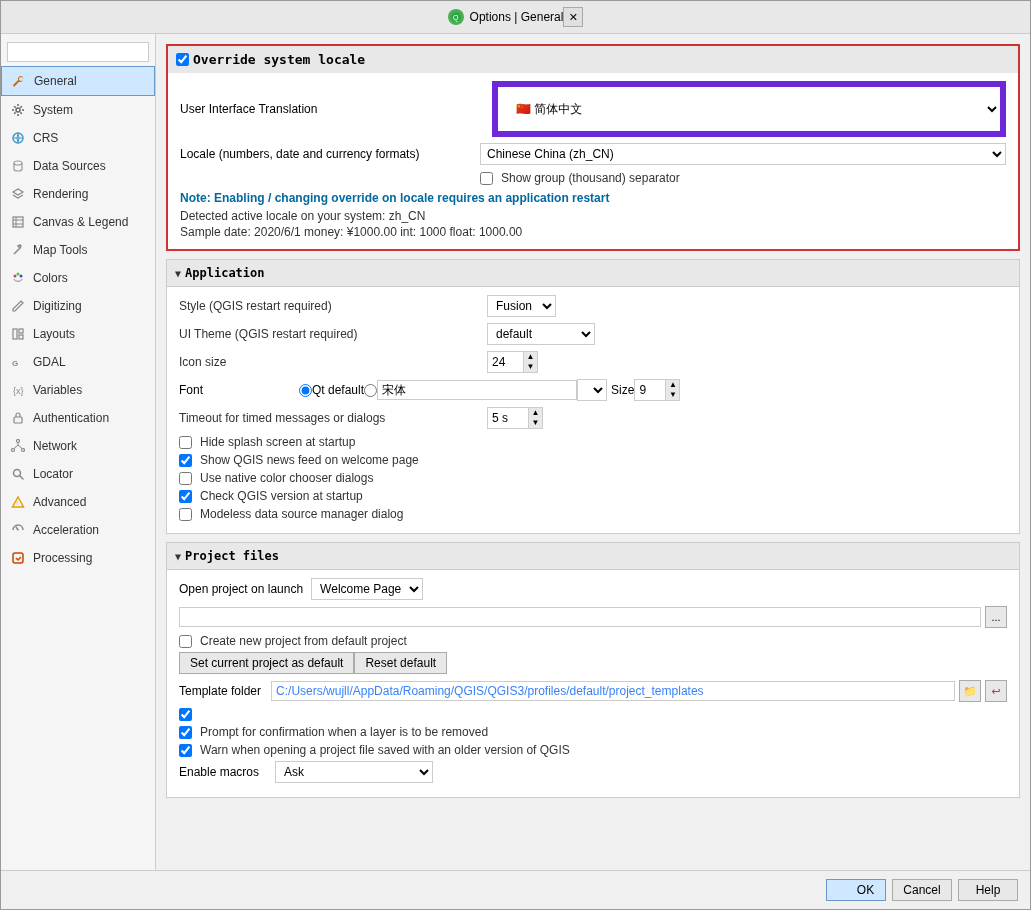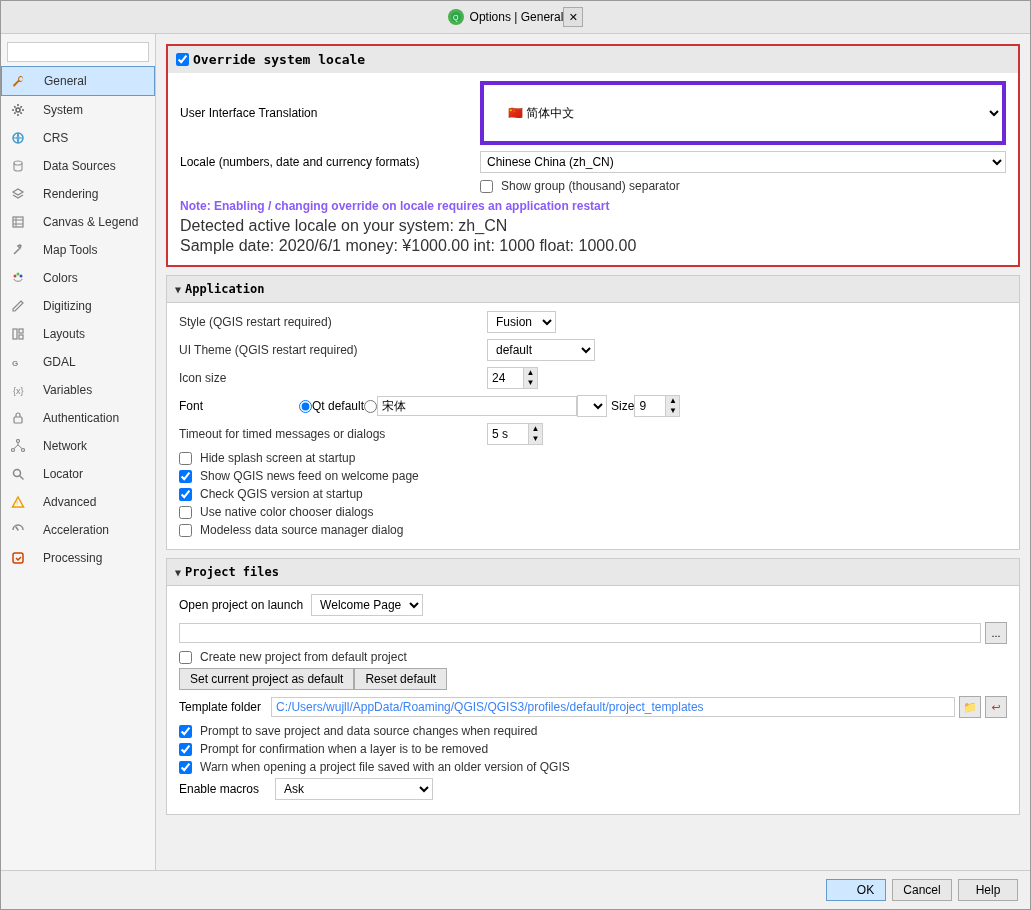--- a/index.html
+++ b/index.html
@@ -13,41 +13,41 @@
     .title-bar-icon svg { width: 12px; height: 12px; }
     .title-bar-title { font-size: 12px; font-weight: normal; }
     .title-bar-close { width: 20px; height: 20px; background: #e0e0e0; border: 1px solid #aaa; display: flex; align-items: center; justify-content: center; cursor: pointer; font-size: 11px; }
     
     .content { display: flex; flex: 1; overflow: hidden; }
     
     .sidebar { width: 155px; background: #f5f5f5; border-right: 1px solid #ccc; overflow-y: auto; padding: 4px 0; }
     .search-box { padding: 4px 6px; }
     .search-box input { width: 100%; padding: 2px 4px; border: 1px solid #ccc; font-size: 11px; background: white; }
     
-    .sidebar-item { display: flex; align-items: center; gap: 16px; padding: 5px 8px; cursor: pointer; font-size: 12px; color: #333; }
+    .sidebar-item { display: flex; align-items: center; gap: 6px; padding: 5px 8px; cursor: pointer; font-size: 12px; color: #333; }
     .sidebar-item.active { background: #d0e8ff; border: 1px solid #6699cc; }
     .sidebar-item .icon { width: 18px; height: 18px; display: flex; align-items: center; justify-content: center; flex-shrink: 0; }
     
     .main-content { flex: 1; padding: 10px; overflow-y: auto; background: #f0f0f0; }
     
     .section { background: white; border: 1px solid #ccc; margin-bottom: 8px; }
     .section-header { display: flex; align-items: center; gap: 4px; padding: 6px 8px; background: #e8e8e8; border-bottom: 1px solid #ccc; font-weight: bold; font-size: 12px; font-family: monospace; }
     .section-body { padding: 8px 12px; }
     
     .form-row { display: flex; align-items: center; margin-bottom: 6px; gap: 8px; }
     .form-label { min-width: 300px; font-size: 12px; color: #333; }
     
     select { padding: 2px 4px; border: 1px solid #ccc; font-size: 12px; background: white; }
     input[type="text"] { padding: 2px 4px; border: 1px solid #ccc; font-size: 12px; background: white; }
     
     .dropdown-row { display: flex; align-items: center; margin-bottom: 6px; }
     .dropdown-label { width: 300px; font-size: 12px; }
     
-    .note-text { font-size: 12px; color: #8b5cf6; margin-bottom: 4px; font-weight: bold; }
-    .info-text { font-size: 16px; color: #333; margin-bottom: 2px; }
+    .note-text { font-size: 12px; color: #0369a1; margin-bottom: 4px; font-weight: bold; }
+    .info-text { font-size: 12px; color: #333; margin-bottom: 2px; }
     
     .checkbox-row { display: flex; align-items: center; gap: 8px; margin-bottom: 4px; }
     .checkbox-row input[type="checkbox"] { margin: 0; }
     .checkbox-row label { font-size: 12px; color: #333; }
     
     .font-row { display: flex; align-items: center; margin-bottom: 6px; }
     
     .project-files-row { display: flex; align-items: center; gap: 8px; margin-bottom: 6px; }
     
     .template-row { display: flex; align-items: center; gap: 4px; margin-bottom: 6px; }
@@ -282,21 +282,21 @@
 
       <div class="section section-override">
         <div class="override-header">
           <input type="checkbox" checked="" style="">
           <span style="font-family: monospace; font-weight:bold; font-size:13px;">Override system locale</span>
         </div>
         <div class="section-body">
           <div class="dropdown-row">
             <div class="dropdown-label">User Interface Translation</div>
             <div style="flex:1; display:flex; align-items:center;">
-              <select style="flex:1; border: 4px solid #6d28d9; font-size:12px; padding:20px;">
+              <select style="flex:1; border: 6px solid #6d28d9; font-size:12px; padding:14px;margin-left:12px;">
                 <option>🇨🇳 简体中文</option>
                 <option>English</option>
               </select>
             </div>
           </div>
           <div class="dropdown-row">
             <div class="dropdown-label">Locale (numbers, date and currency formats)</div>
             <select style="flex:1; font-size:12px; padding:2px;">
               <option>Chinese China (zh_CN)</option>
             </select>
@@ -369,26 +369,26 @@
           </div>
           <div class="checkbox-row">
             <input type="checkbox" style="">
             <label>Hide splash screen at startup</label>
           </div>
           <div class="checkbox-row">
             <input type="checkbox" checked="" style="">
             <label>Show QGIS news feed on welcome page</label>
           </div>
           <div class="checkbox-row">
+            <input type="checkbox" style="">
+            <label>Use native color chooser dialogs</label>
+          </div>
+          <div class="checkbox-row">
             <input type="checkbox" checked="" style="">
             <label>Check QGIS version at startup</label>
-          </div>
-          <div class="checkbox-row">
-            <input type="checkbox" style="">
-            <label>Use native color chooser dialogs</label>
           </div>
           <div class="checkbox-row">
             <input type="checkbox" style="">
             <label>Modeless data source manager dialog</label>
           </div>
         </div>
       </div>
 
       <div class="section">
         <div class="section-header">
@@ -417,21 +417,20 @@
             <button class="btn">Reset default</button>
           </div>
           <div class="template-row">
             <span style="font-size:12px; margin-right:6px; white-space:nowrap;">Template folder</span>
             <input type="text" class="template-input" style="flex: 1 1 0%; color: #3b82f6;" value="C:/Users/wujll/AppData/Roaming/QGIS/QGIS3/profiles/default/project_templates">
             <button class="icon-btn">📁</button>
             <button class="icon-btn" style="color:#cc3333;">↩</button>
           </div>
           <div class="checkbox-row">
             <input type="checkbox" checked="" style="">
-            <label>Prompt to save project and data source changes when required</label>
           </div>
           <div class="checkbox-row">
             <input type="checkbox" checked="" style="">
             <label>Prompt for confirmation when a layer is to be removed</label>
           </div>
           <div class="checkbox-row">
             <input type="checkbox" checked="" style="">
             <label>Warn when opening a project file saved with an older version of QGIS</label>
           </div>
           <div class="form-row">

